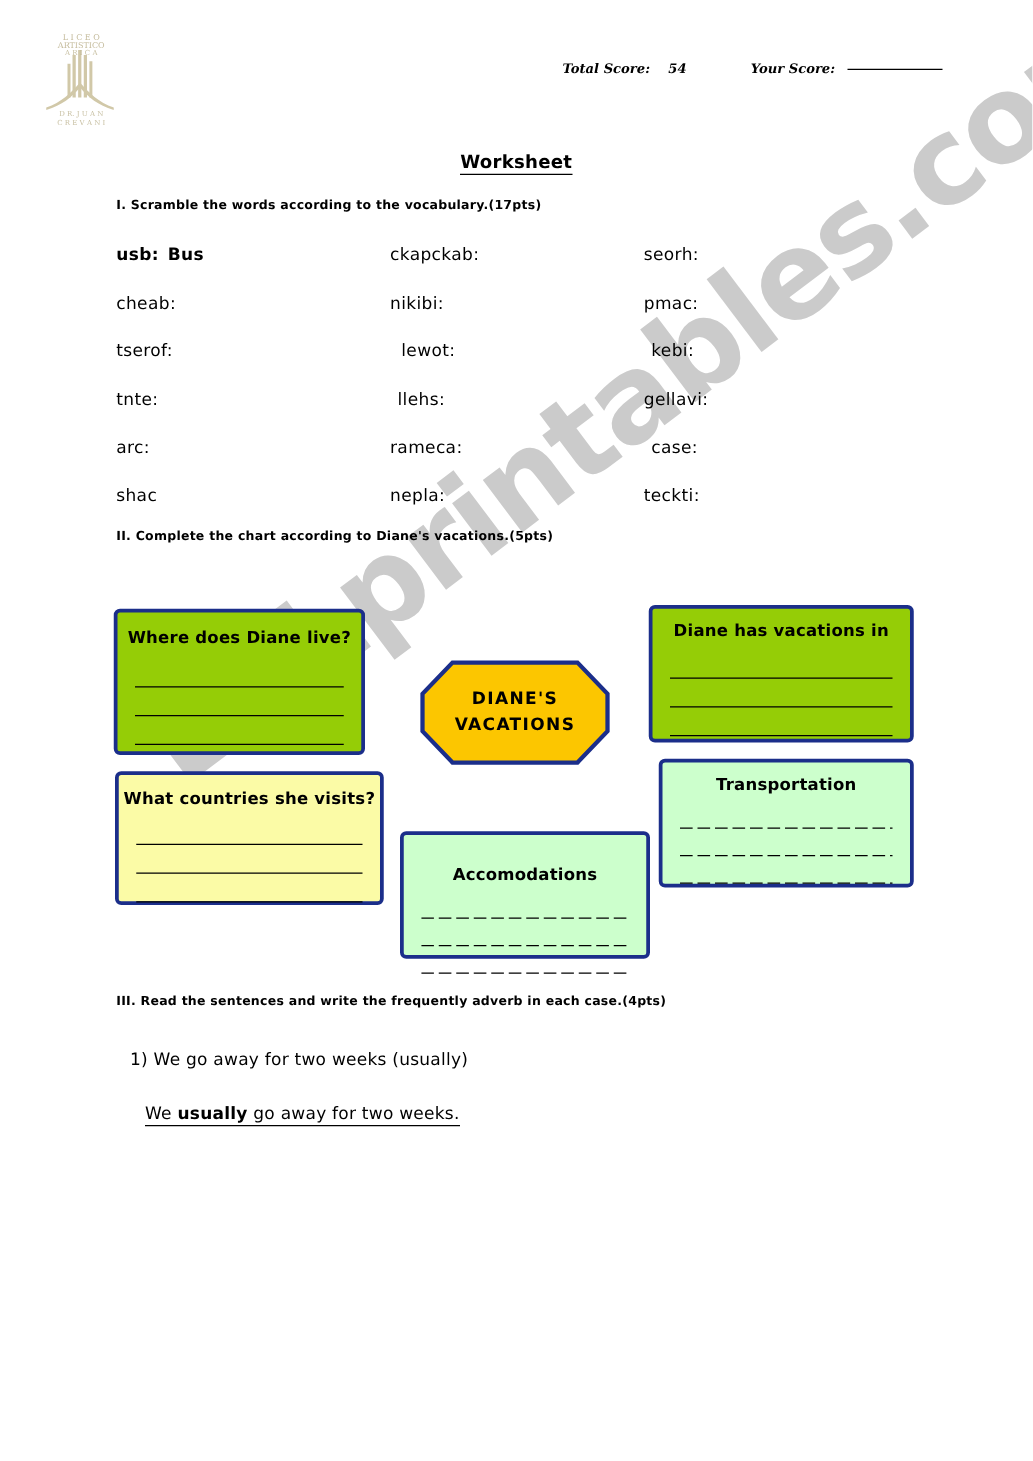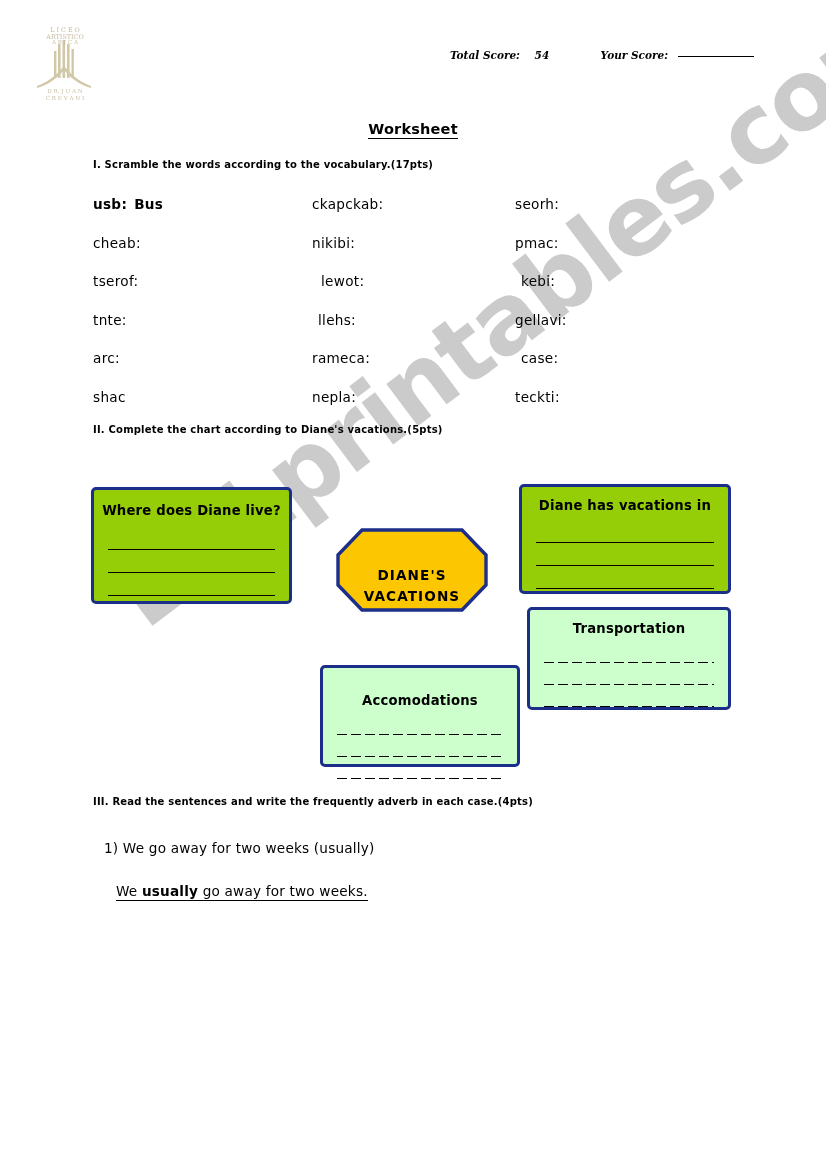--- a/index.html
+++ b/index.html
@@ -198,21 +198,21 @@
     left: 336px;
     top: 528px;
     width: 152px;
     height: 84px;
     pointer-events: auto;
   }
   #node-octagon svg { display: block; }
   #octagon-label {
     position: absolute;
     left: 0;
-    top: 16px;
+    top: 0;
     width: 152px;
     height: 84px;
     display: flex;
     flex-direction: column;
     align-items: center;
     justify-content: center;
     font-size: 13.6px;
     font-weight: bold;
     color: #000;
     letter-spacing: 1.1px;
@@ -343,20 +343,28 @@
 
     <div class="node" id="node-has">
       <div class="node-title">Diane has vacations in</div>
       <div class="lines">
         <div class="ln"></div>
         <div class="ln"></div>
         <div class="ln"></div>
       </div>
     </div>
 
+    <div class="node" id="node-countries">
+      <div class="node-title">What countries she visits?</div>
+      <div class="lines">
+        <div class="ln"></div>
+        <div class="ln"></div>
+        <div class="ln"></div>
+      </div>
+    </div>
 
     <div class="node" id="node-transport">
       <div class="node-title">Transportation</div>
       <div class="lines">
         <div class="ln dash"></div>
         <div class="ln dash"></div>
         <div class="ln dash"></div>
       </div>
     </div>
 

